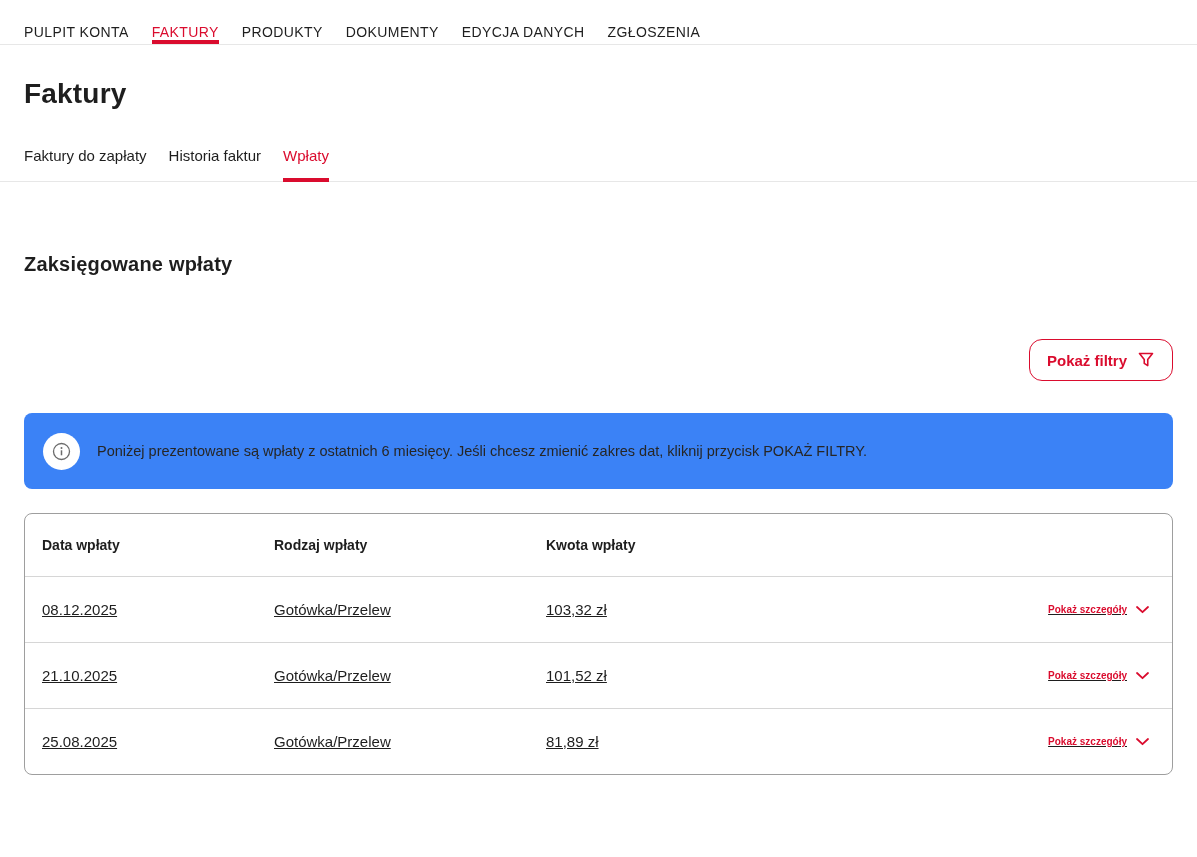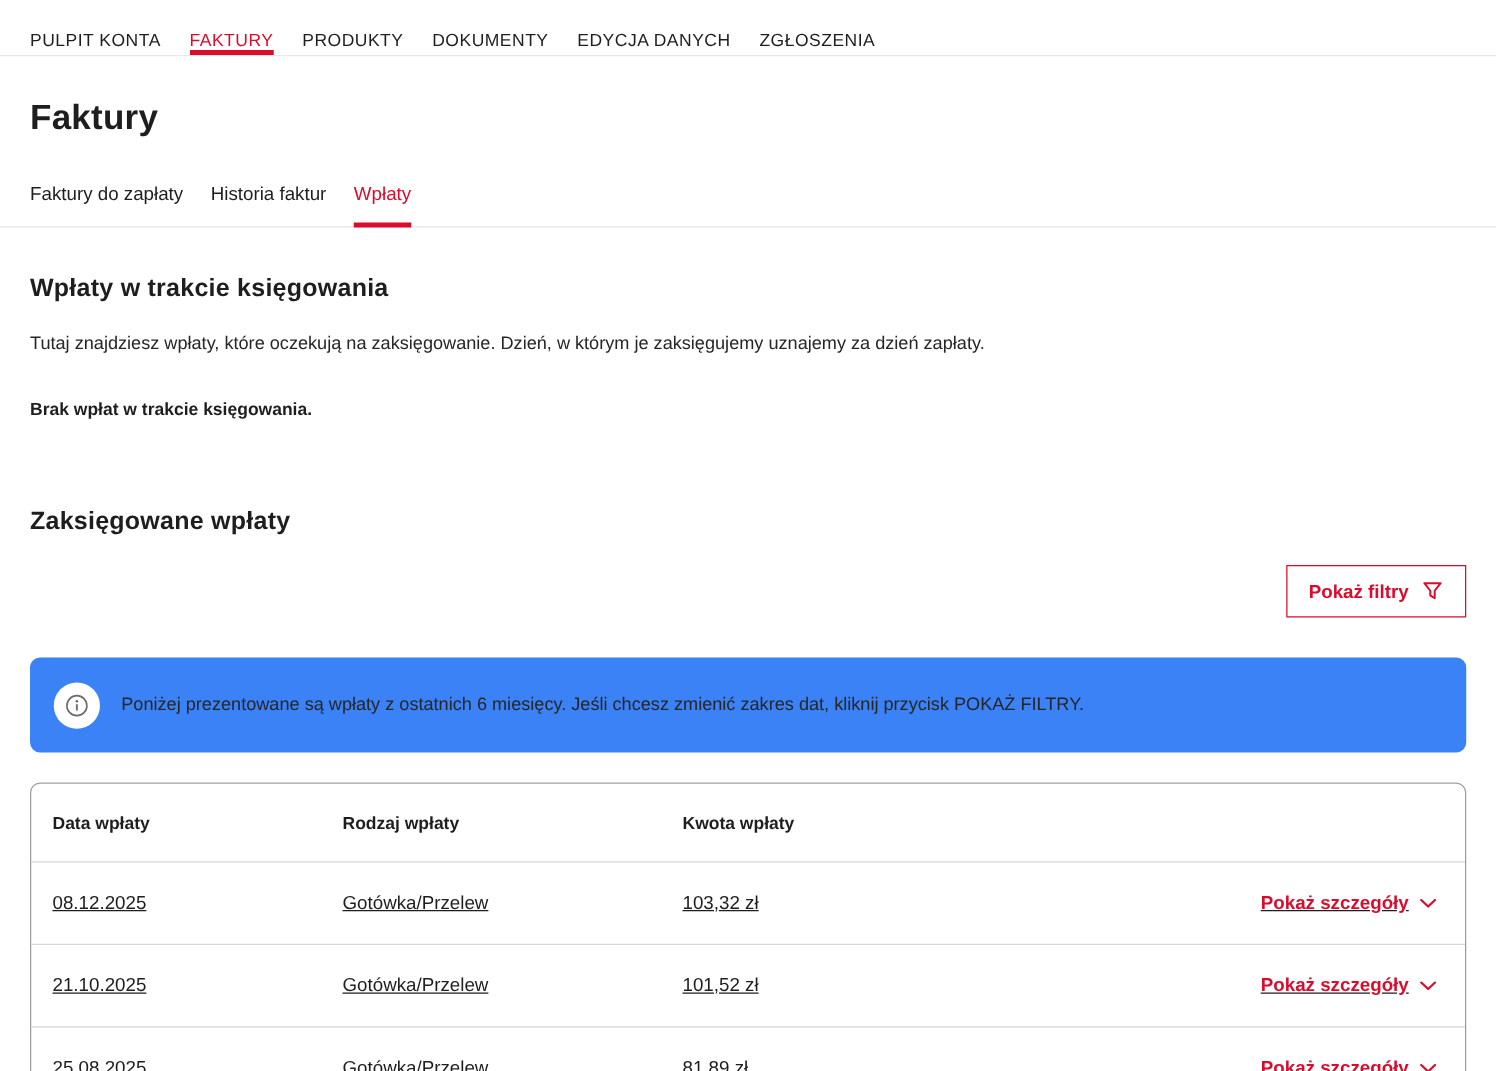--- a/index.html
+++ b/index.html
@@ -44,23 +44,23 @@
   .pending-heading { margin-top:38px; }
   .pending-desc { margin-top:24px; font-size:14.5px; color:#262626; }
   .pending-empty { margin-top:36px; font-size:14px; font-weight:700; }
   .booked-heading { margin-top:71px; }
 
   
   .filter-row { display:flex; justify-content:flex-end; margin-top:23px; }
   .filter-btn {
     display:inline-flex; align-items:center; gap:10px;
     height:42px; padding:0 17px;
-    background:#fff; border:1px solid var(--red); border-radius:0;
+    background:#fff; border:1px solid var(--red); border-radius:13px;
     color:var(--red); font-size:15px; font-weight:700;
-    font-family:"Liberation Sans", sans-serif; cursor:pointer;
+    font-family:"Liberation Sans", sans-serif; cursor:pointer;margin-top:40px;
   }
 
   
   .info-banner {
     margin-top:32px; height:76px; border-radius:8px;
     background:#3b82f6; display:flex; align-items:center; gap:17px;
     padding:0 19px;
   }
   .info-badge {
     width:37px; height:37px; border-radius:50%;
@@ -75,21 +75,21 @@
     overflow:hidden; background:#fff;
   }
   .trow {
     display:grid; grid-template-columns:232px 272px 1fr max-content;
     align-items:center; padding:0 23px 0 17px;
   }
   .trow.head { height:62px; font-size:14px; font-weight:700; }
   .trow.body-row { height:66px; font-size:15px; border-top:1px solid #d6d6d6;text-decoration:underline; }
   .details-link {
     display:inline-flex; align-items:center; gap:9px;
-    color:var(--red); font-size:15px; font-weight:700;
+    color:var(--red); font-size:10px; font-weight:700;
     text-decoration:none; cursor:pointer; justify-self:end;
   }
   .icon-svg { display:block; }
 </style>
 </head>
 <body>
 
 <header class="topnav">
   <a class="nav-item">PULPIT KONTA</a>
   <a class="nav-item active">FAKTURY</a>
@@ -102,25 +102,20 @@
 <main>
 
   <h1 class="page-title">Faktury</h1>
 
   <nav class="tabs">
     <a class="tab">Faktury do zapłaty</a>
     <a class="tab">Historia faktur</a>
     <a class="tab active">Wpłaty</a>
   </nav>
 
-  <section>
-    <h2 class="section-heading pending-heading">Wpłaty w trakcie księgowania</h2>
-    <p class="pending-desc">Tutaj znajdziesz wpłaty, które oczekują na zaksięgowanie. Dzień, w którym je zaksięgujemy uznajemy za dzień zapłaty.</p>
-    <p class="pending-empty">Brak wpłat w trakcie księgowania.</p>
-  </section>
 
   <section>
     <h2 class="section-heading booked-heading">Zaksięgowane wpłaty</h2>
 
     <div class="filter-row">
       <button class="filter-btn">
         <span>Pokaż filtry</span>
         <span>
           <svg class="icon-svg" width="18" height="18" viewBox="0 0 18 18">
             <path d="M2.5 2.5 H15.5 L10.75 8.6 V14.6 L7.25 12.3 V8.6 Z" fill="none" stroke="#da0c2e" stroke-width="1.6" stroke-linejoin="round"></path>

